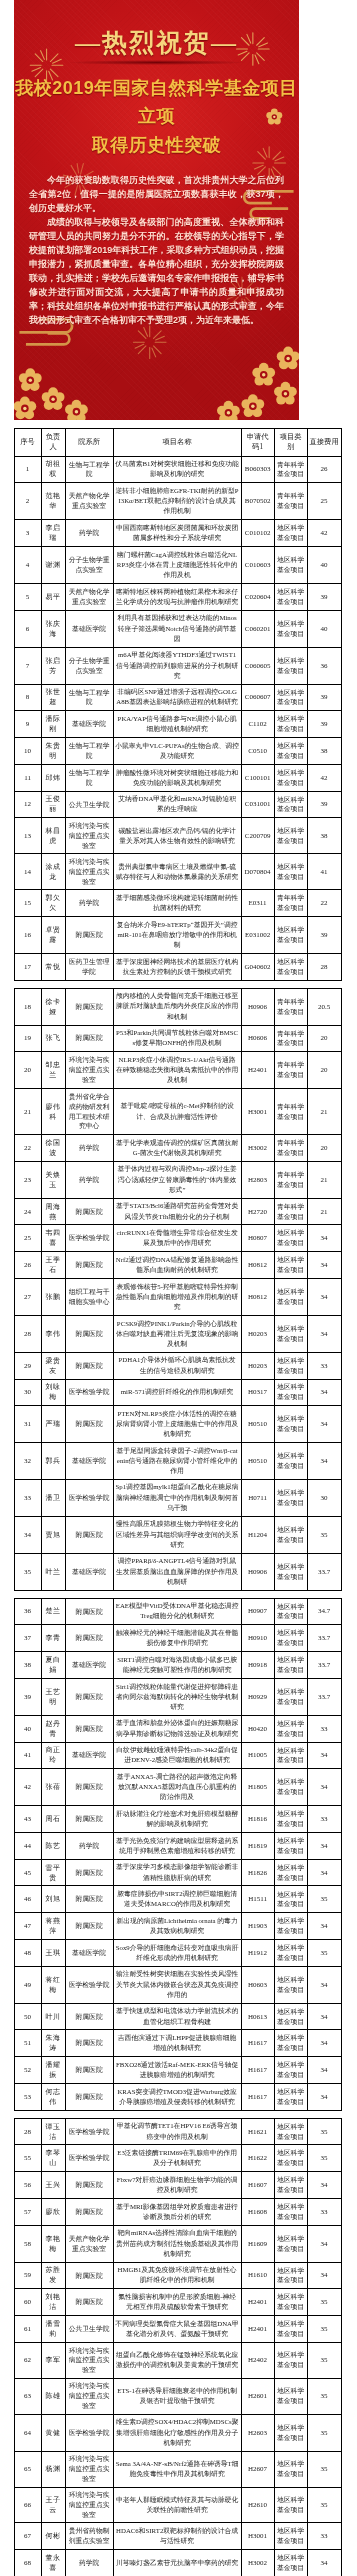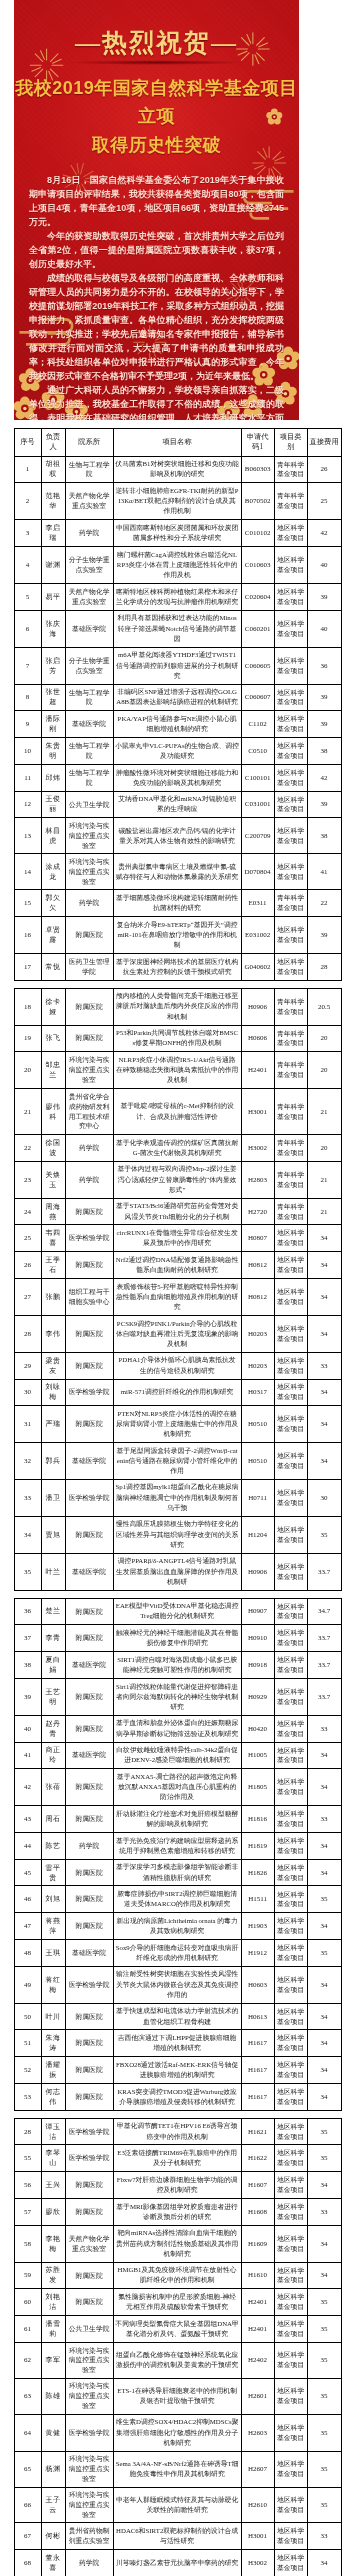--- a/index.html
+++ b/index.html
@@ -130,24 +130,22 @@
     </svg>
 
     <div class="banner-inner">
       <div class="main-title">—热烈祝贺—</div>
       <div class="title-streak"></div>
       <div class="sub-title">
         <div>我校2019年国家自然科学基金项目立项</div>
         <div>取得历史性突破</div>
       </div>
       <div class="banner-body">
-        <p>8月16日，国家自然科学基金委公布了2019年关于集中接收期申请项目的评审结果，我校共获得各类资助项目80项，包含面上项目4项，青年基金10项，地区项目66项，资助直接经费2745万元。</p>
         <p>今年的获资助数取得历史性突破，首次排贵州大学之后位列全省第2位，值得一提的是附属医院立项数喜获丰收，获37项，创历史最好水平。</p>
         <p>成绩的取得与校领导及各级部门的高度重视、全体教师和科研管理人员的共同努力是分不开的。在校领导的关心指导下，学校提前谋划部署2019年科技工作，采取多种方式组织动员，挖掘申报潜力，紧抓质量审查。各单位精心组织，充分发挥校院两级联动，扎实推进；学校先后邀请知名专家作申报报告，辅导标书修改并进行面对面交流，大大提高了申请书的质量和申报成功率；科技处组织各单位对申报书进行严格认真的形式审查，今年我校因形式审查不合格初审不予受理2项，为近年来最低。</p>
-        <p>通过广大科研人员的不懈努力，学校领导亲自抓落实，二级单位强力推进，我校基金工作取得了不俗的成绩，这些成绩的取得，表明我校在基础研究的组织管理、人才培养和研究水平方面取得了长足的进步。</p>
       </div>
     </div>
   </div>
 
   <div class="tables-wrap">
       <table class="grant-table">
         <colgroup>
           <col style="width: 27px;">
           <col style="width: 24px;">
           <col style="width: 48px;">

